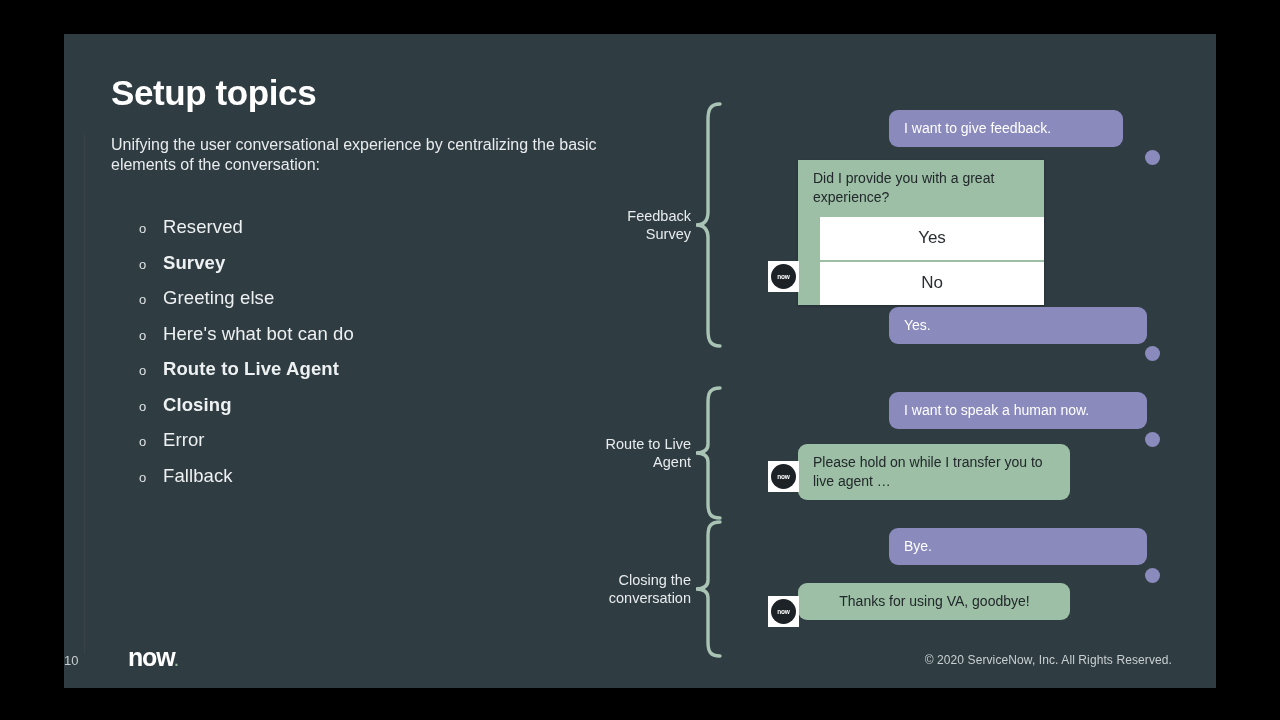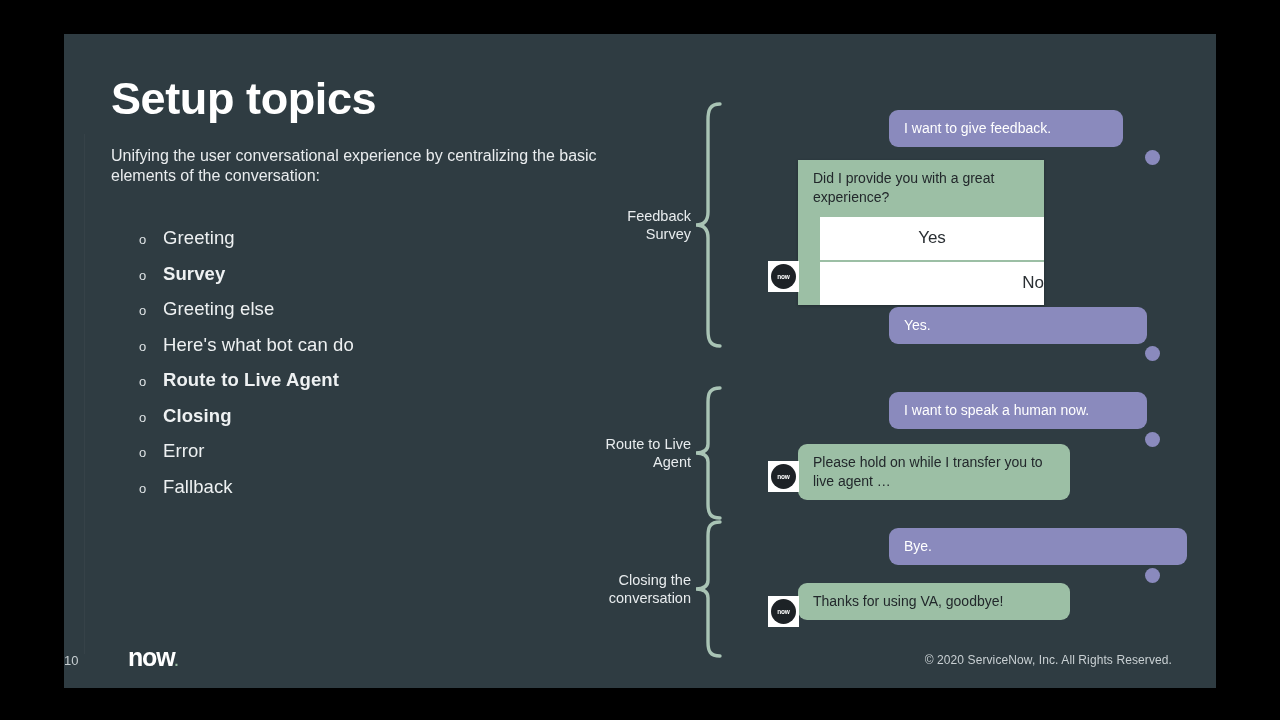--- a/index.html
+++ b/index.html
@@ -42,21 +42,21 @@
 
   
   #left-col {
     position: absolute;
     left: 47px;
     top: 40px;
     width: 520px;
   }
 
   #page-title {
-    font-size: 45px;
+    font-size: 35px;
     font-weight: bold;
     color: #ffffff;
     letter-spacing: -0.4px;
     line-height: 1.1;
   }
 
   #subtitle {
     margin-top: 22px;
     font-size: 16px;
     line-height: 1.28;
@@ -186,21 +186,21 @@
   }
   .survey-option {
     background: #ffffff;
     color: #2a2f33;
     font-size: 17px;
     text-align: center;
     padding: 11px 0 12px 0;
     border-bottom: 2.5px solid #9cbfa5;
     margin-left: 22px;
   }
-  .survey-option:last-child { border-bottom: none; text-align: right; }
+  .survey-option:last-child { border-bottom: none; }
 
   
   #footer-logo {
     position: absolute;
     left: 64px;
     bottom: 18px;
     font-size: 25px;
     font-weight: bold;
     color: #ffffff;
     letter-spacing: -1.2px;
@@ -235,21 +235,21 @@
 
     <div class="seam"></div>
 
     <div id="left-col">
       <div id="page-title">Setup topics</div>
       <div id="subtitle">Unifying the user conversational experience by centralizing the basic elements of the conversation:</div>
 
       <ul id="topic-list">
         <li class="topic-item">
           <span class="topic-marker">o</span>
-          <span class="topic-label">Greeting</span>
+          <span class="topic-label">Reserved</span>
         </li>
         <li class="topic-item bold">
           <span class="topic-marker">o</span>
           <span class="topic-label">Survey</span>
         </li>
         <li class="topic-item">
           <span class="topic-marker">o</span>
           <span class="topic-label">Greeting else</span>
         </li>
         <li class="topic-item">
@@ -329,26 +329,26 @@
 
       <div class="bubble bubble-bot" style="left:734px; top:410px; width:272px;">
         <span>Please hold on while I transfer you to live agent …</span>
       </div>
       <div class="avatar" style="left:704px; top:427px;">
         <div class="avatar-circle">
           <span class="avatar-text">now</span>
         </div>
       </div>
 
-      <div class="bubble bubble-user" style="left:825px; top:494px; width:298px;">
+      <div class="bubble bubble-user" style="left:825px; top:494px; width:258px;">
         <span>Bye.</span>
       </div>
       <div class="read-dot" style="left:1081px; top:534px;"></div>
 
-      <div class="bubble bubble-bot" style="left:734px; top:549px; width:272px;">
+      <div class="bubble bubble-bot" style="left:734px; top:549px; width:272px;text-align:center;">
         <span>Thanks for using VA, goodbye!</span>
       </div>
       <div class="avatar" style="left:704px; top:562px;">
         <div class="avatar-circle">
           <span class="avatar-text">now</span>
         </div>
       </div>
 
     </div>
 

